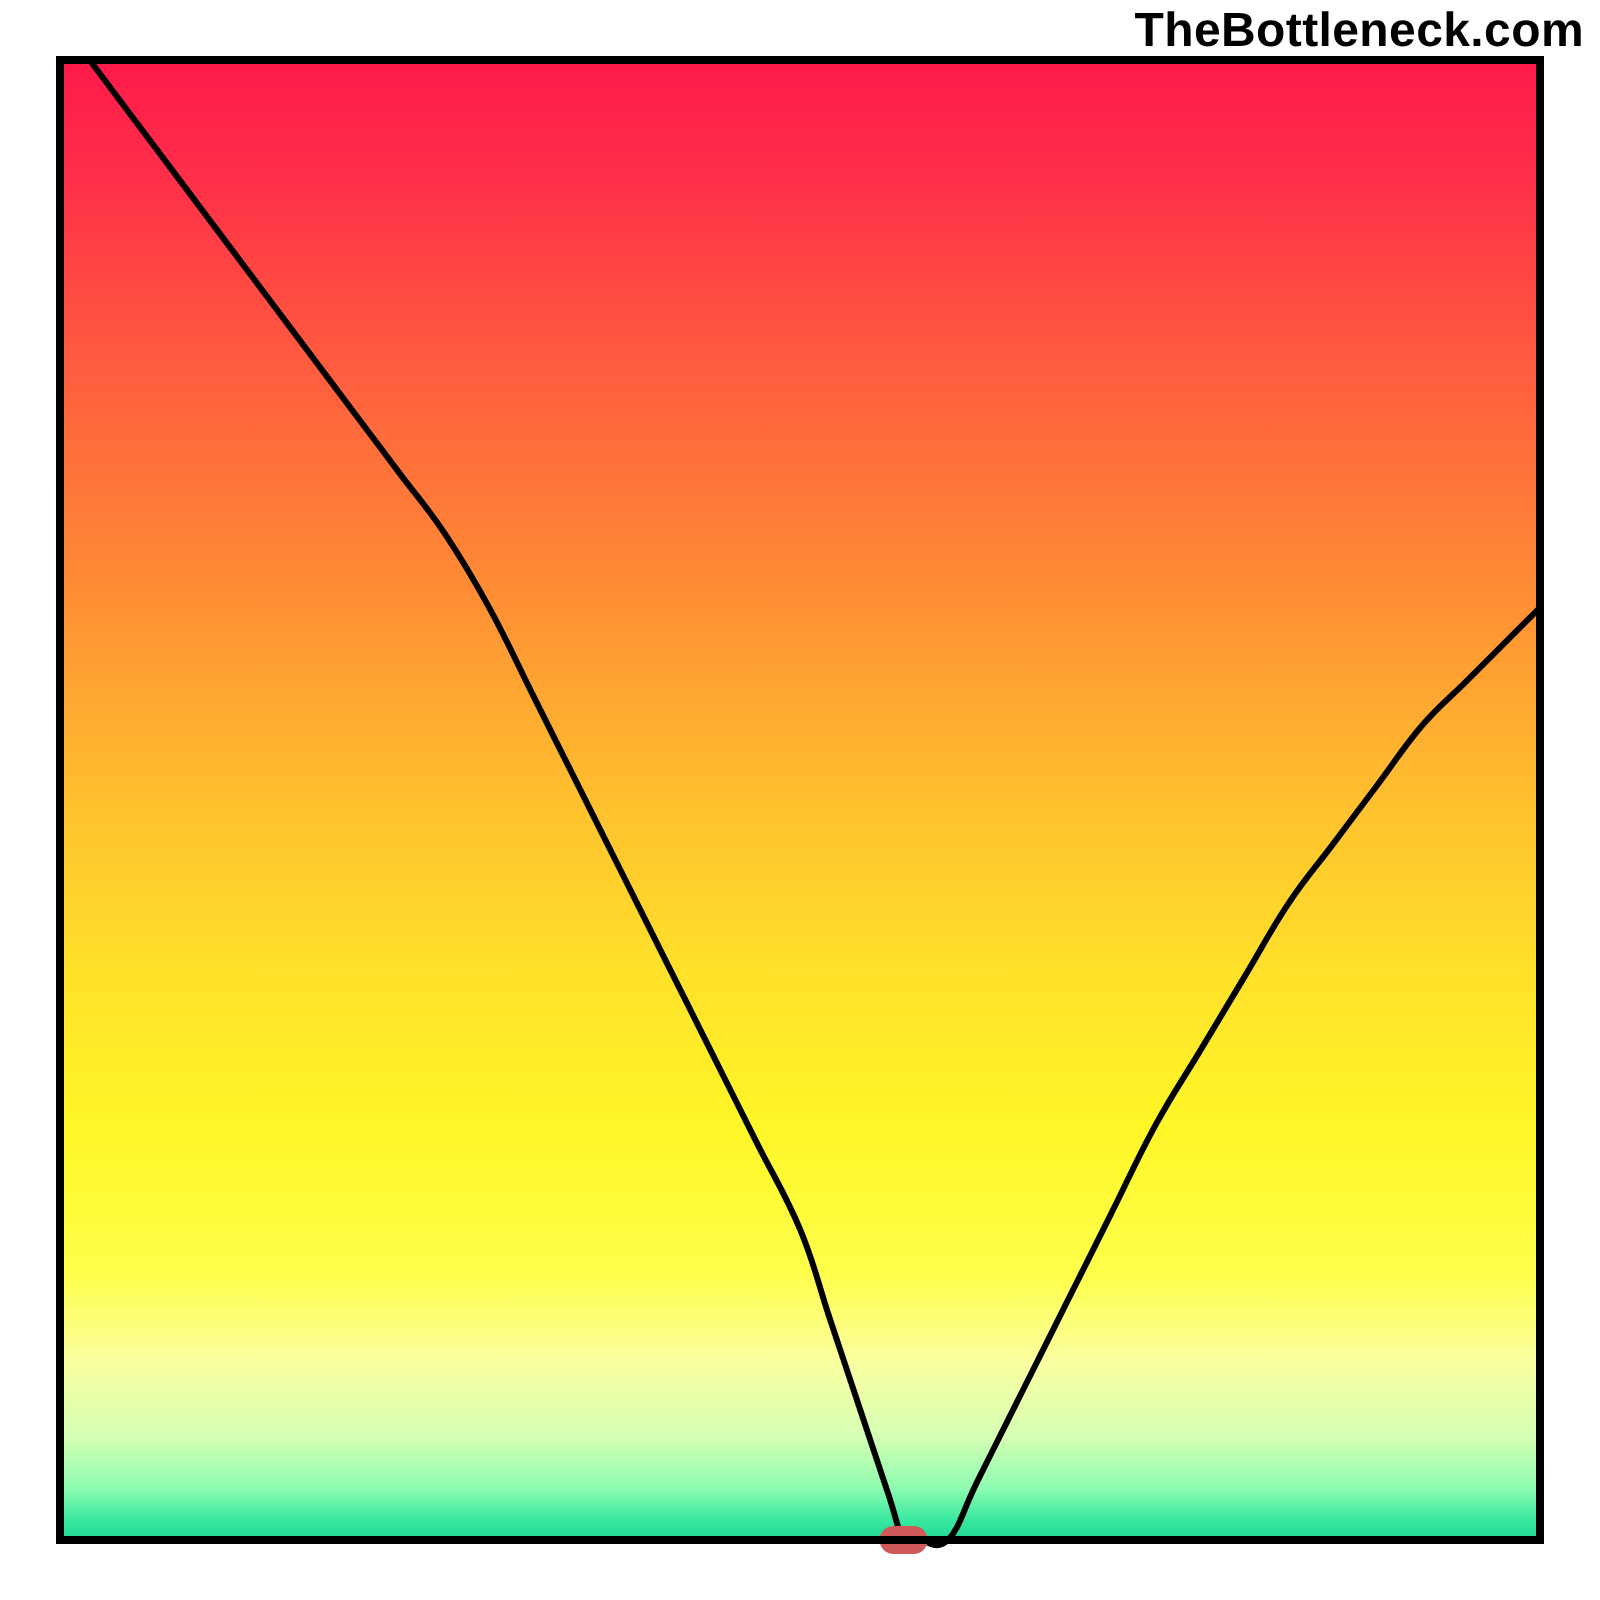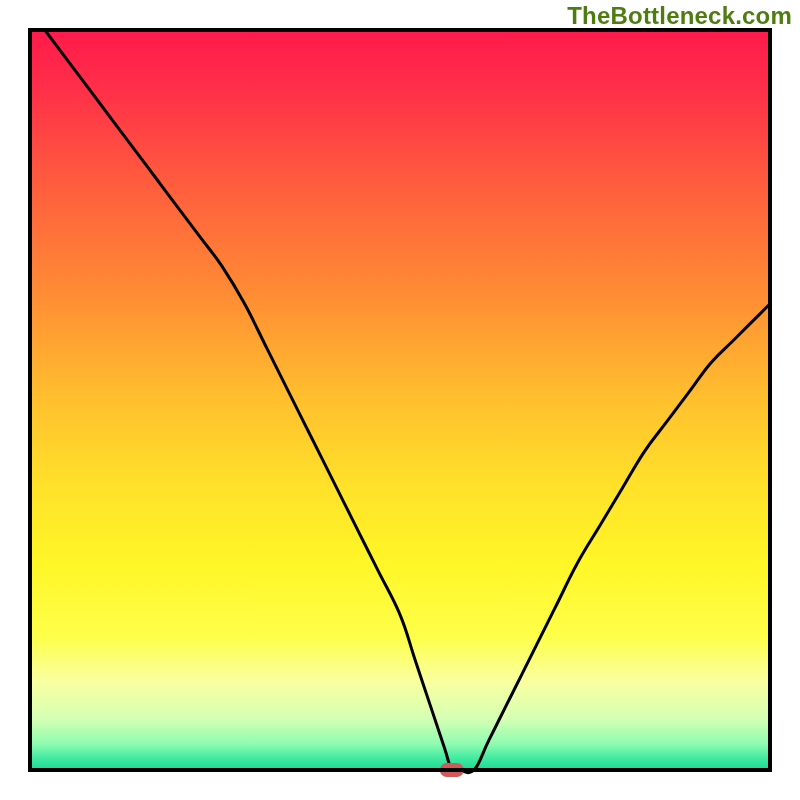--- a/index.html
+++ b/index.html
@@ -15,21 +15,21 @@
     position: relative;
     width: 800px;
     height: 800px;
   }
   .watermark {
     position: absolute;
     top: 2px;
     right: 8px;
     font-size: 24px;
     font-weight: 600;
-    color: #4d7c0f;
+    color: #000000;
     letter-spacing: 0.2px;
     z-index: 10;
   }
   svg {
     display: block;
   }
 </style>
 </head>
 <body>
 

